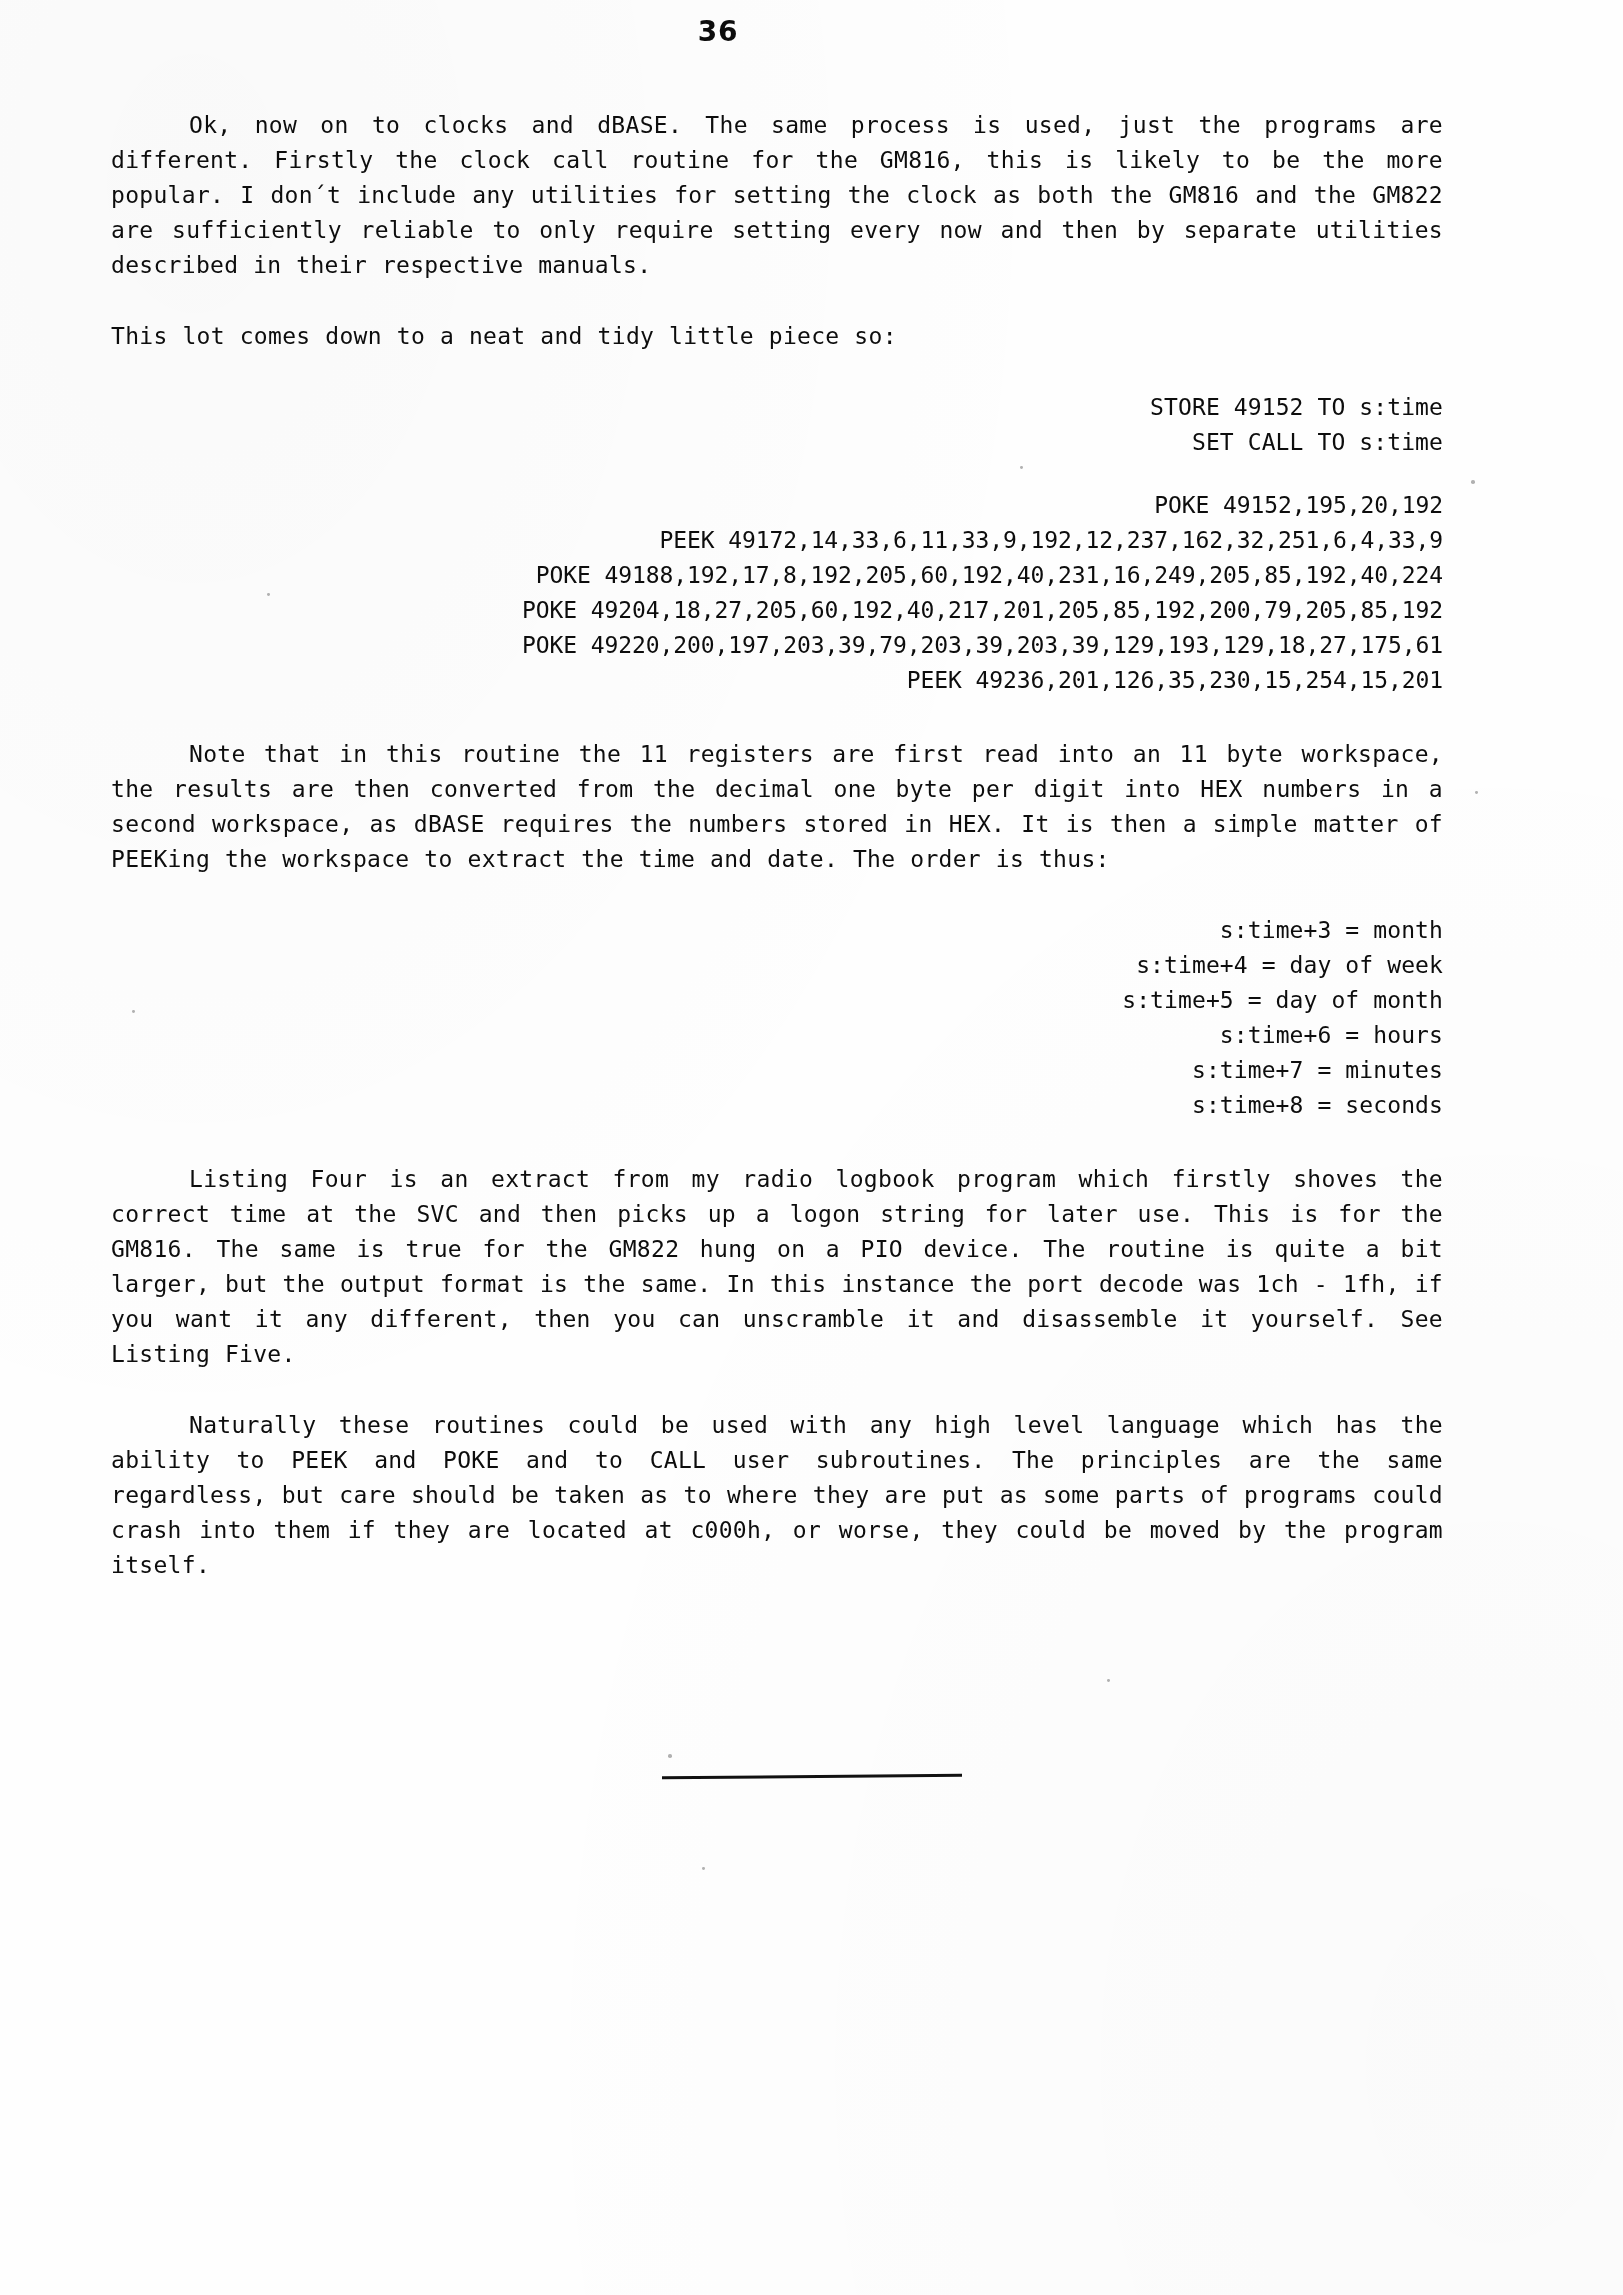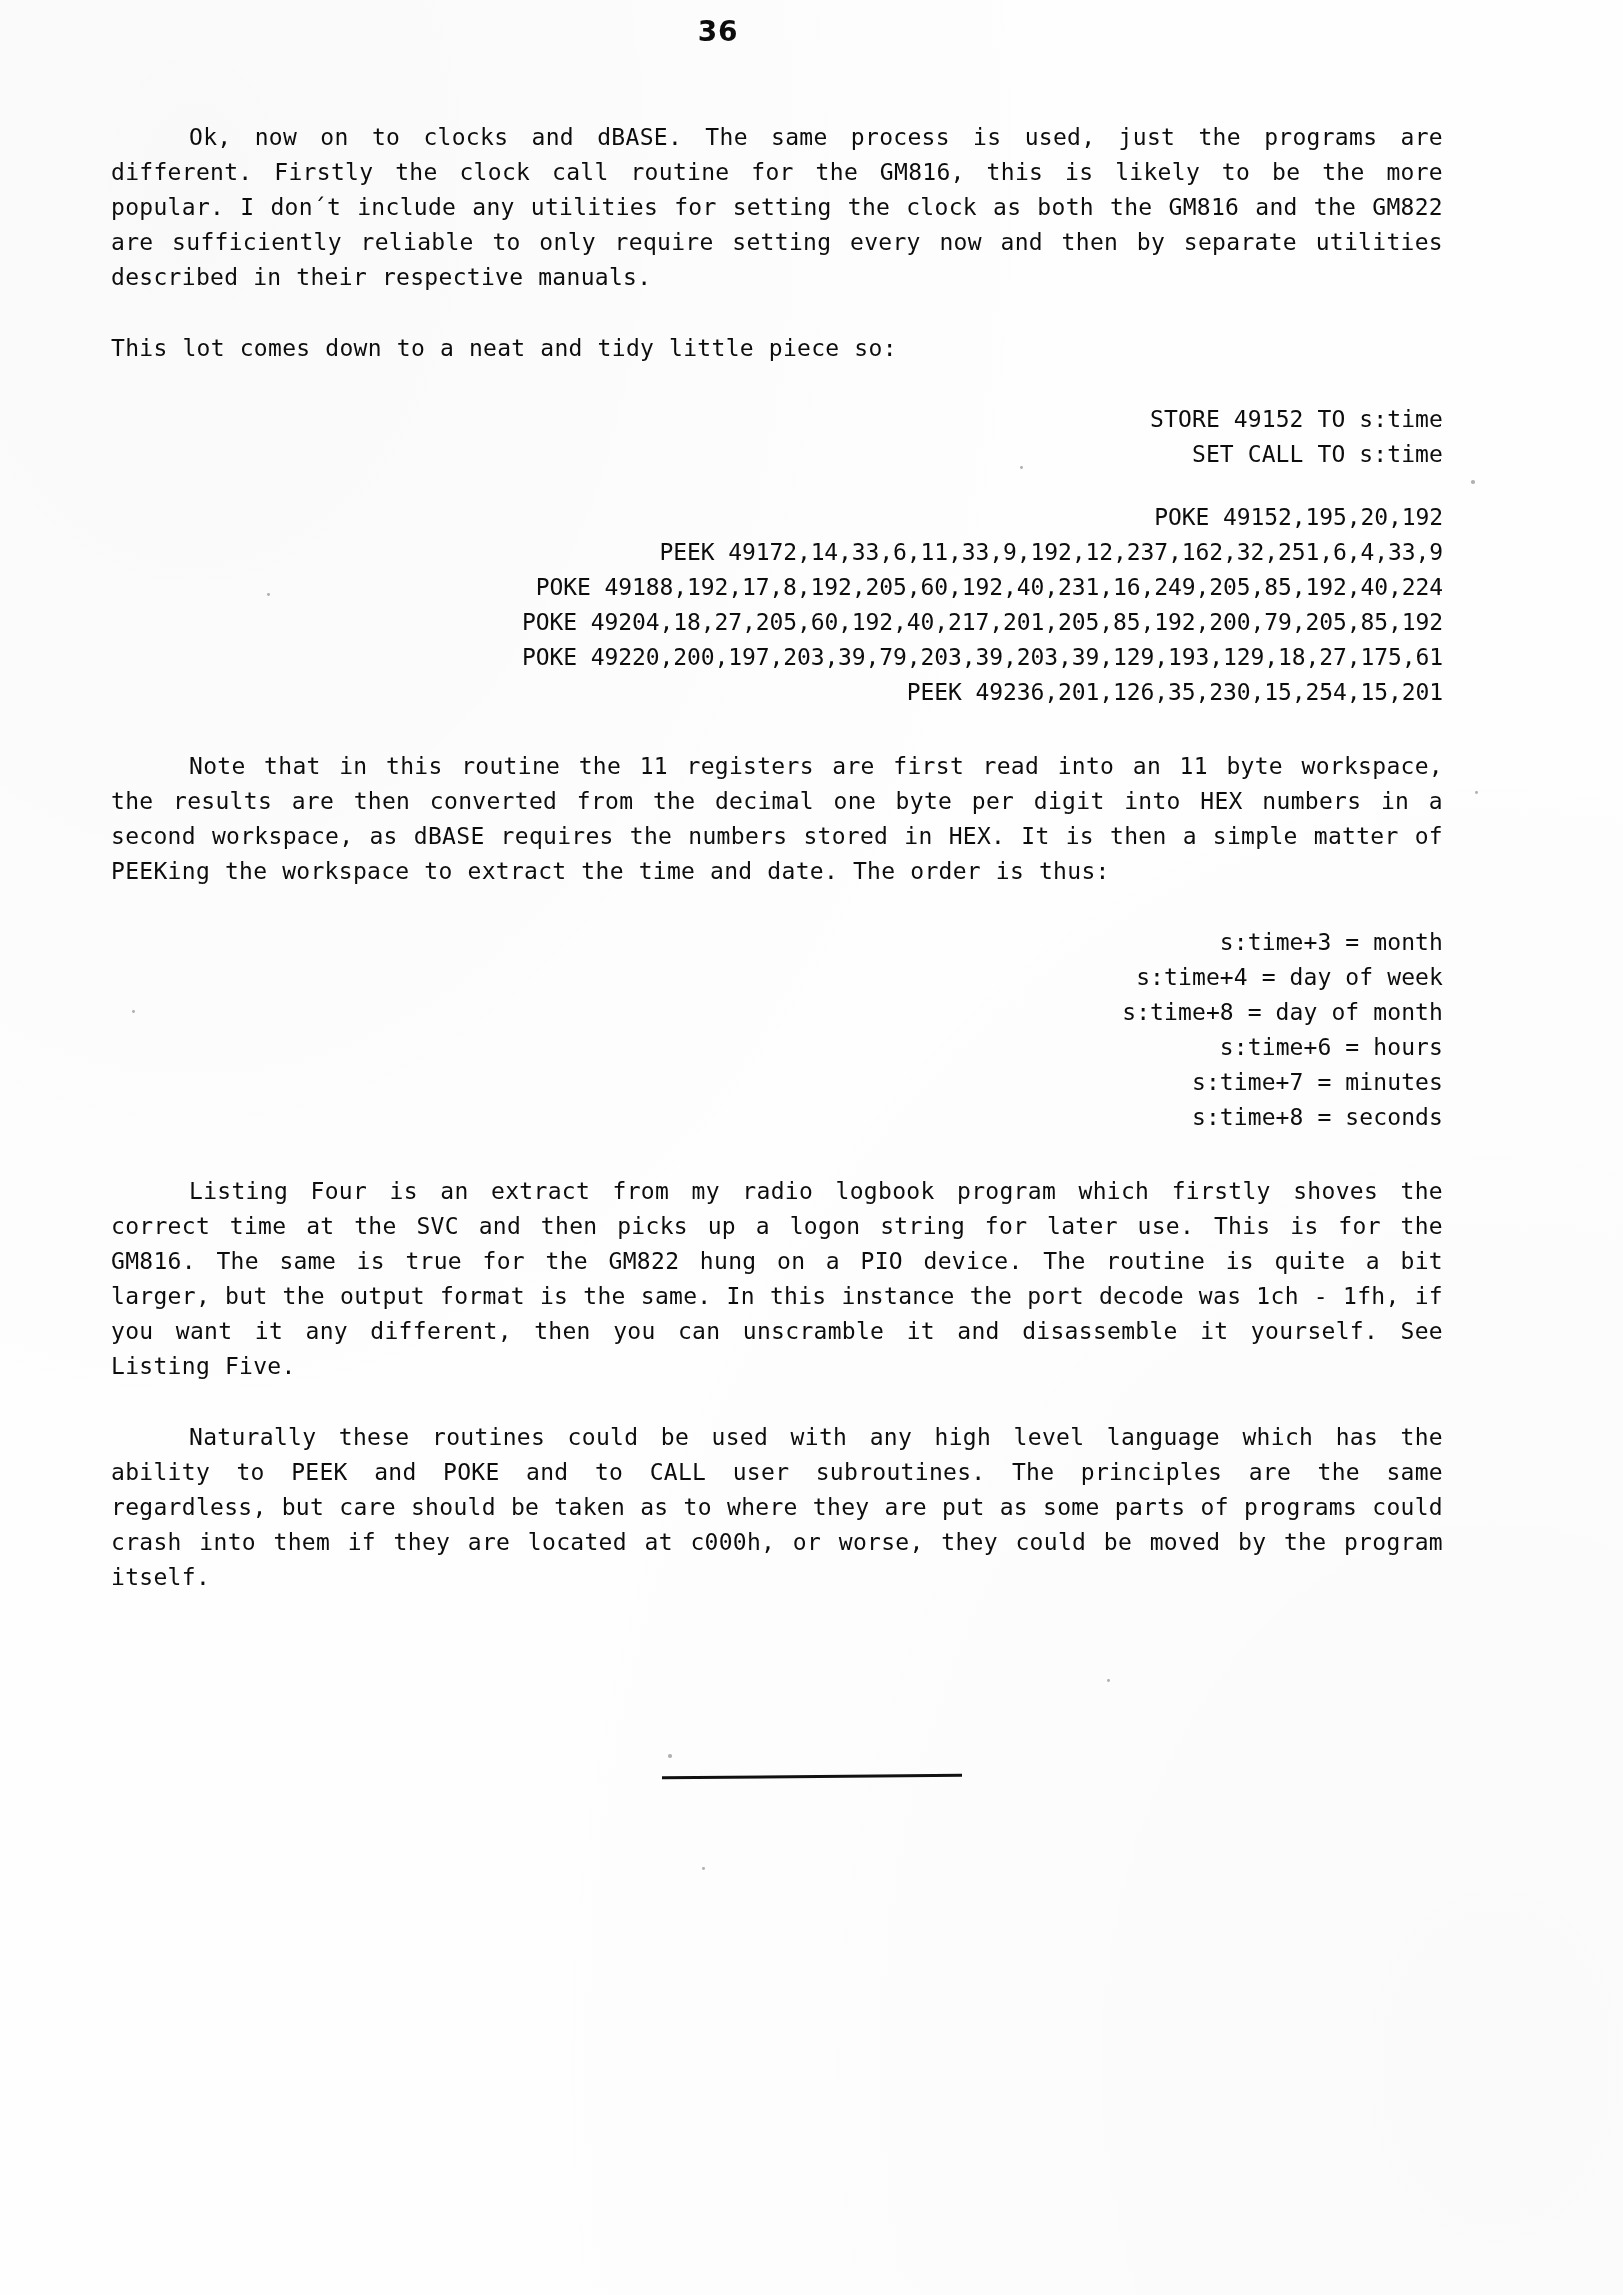--- a/index.html
+++ b/index.html
@@ -44,21 +44,21 @@
     font-family: "DejaVu Sans", "Liberation Sans", sans-serif;
     font-weight: bold;
     font-size: 28px;
     letter-spacing: 0.7px;
   }
 
   
   #content {
     position: absolute;
     left: 111px;
-    top: 120px;
+    top: 108px;
     width: 1332px;
   }
 
   .para {
     font-size: 23px;
     line-height: 35px;
     text-align: justify;
     text-align-last: left;
     letter-spacing: 0.3px;
     word-spacing: 0.7px;
@@ -155,21 +155,21 @@
 
     <div class="spacer-lg"></div>
 
     <p class="para indent">Note that in this routine the 11 registers are first read into an 11 byte workspace, the results are then converted from the decimal one byte per digit into HEX numbers in a second workspace, as dBASE requires the numbers stored in HEX. It is then a simple matter of PEEKing the workspace to extract the time and date. The order is thus:</p>
 
     <div class="spacer-sm"></div>
 
     <div class="code-block">
       <div class="code-line">s:time+3 = month</div>
       <div class="code-line">s:time+4 = day of week</div>
-      <div class="code-line">s:time+8 = day of month</div>
+      <div class="code-line">s:time+5 = day of month</div>
       <div class="code-line">s:time+6 = hours</div>
       <div class="code-line">s:time+7 = minutes</div>
       <div class="code-line">s:time+8 = seconds</div>
     </div>
 
     <div class="spacer-lg"></div>
 
     <p class="para indent">Listing Four is an extract from my radio logbook program which firstly shoves the correct time at the SVC and then picks up a logon string for later use. This is for the GM816. The same is true for the GM822 hung on a PIO device. The routine is quite a bit larger, but the output format is the same. In this instance the port decode was 1ch - 1fh, if you want it any different, then you can unscramble it and disassemble it yourself.  See Listing Five.</p>
 
     <div class="spacer-sm"></div>

